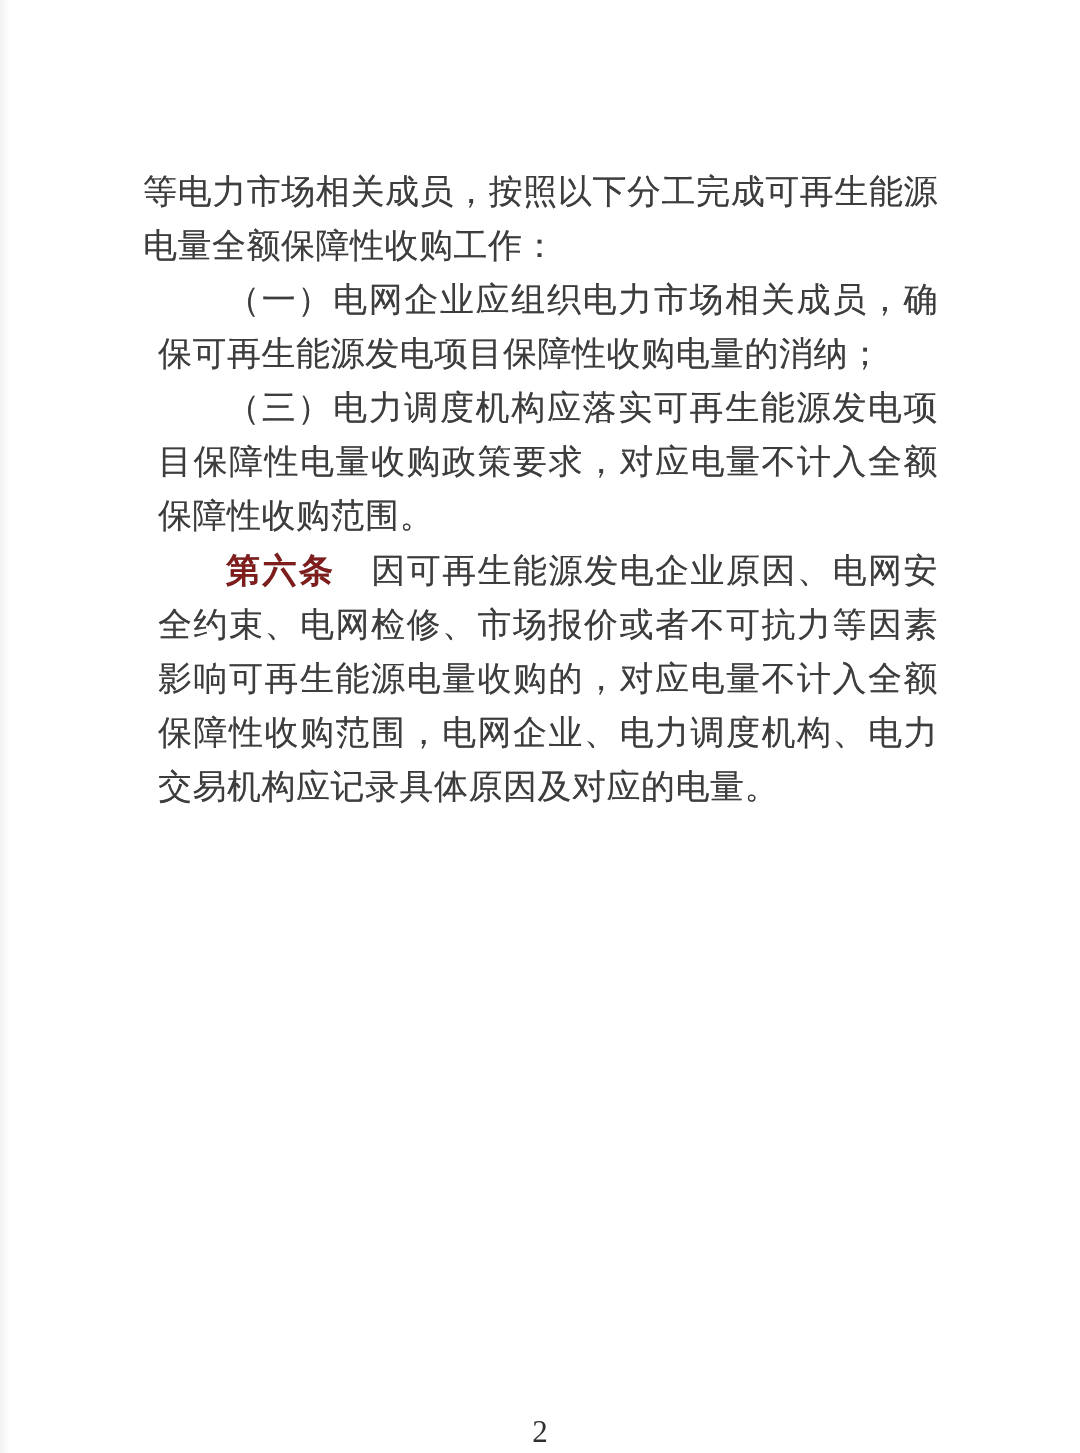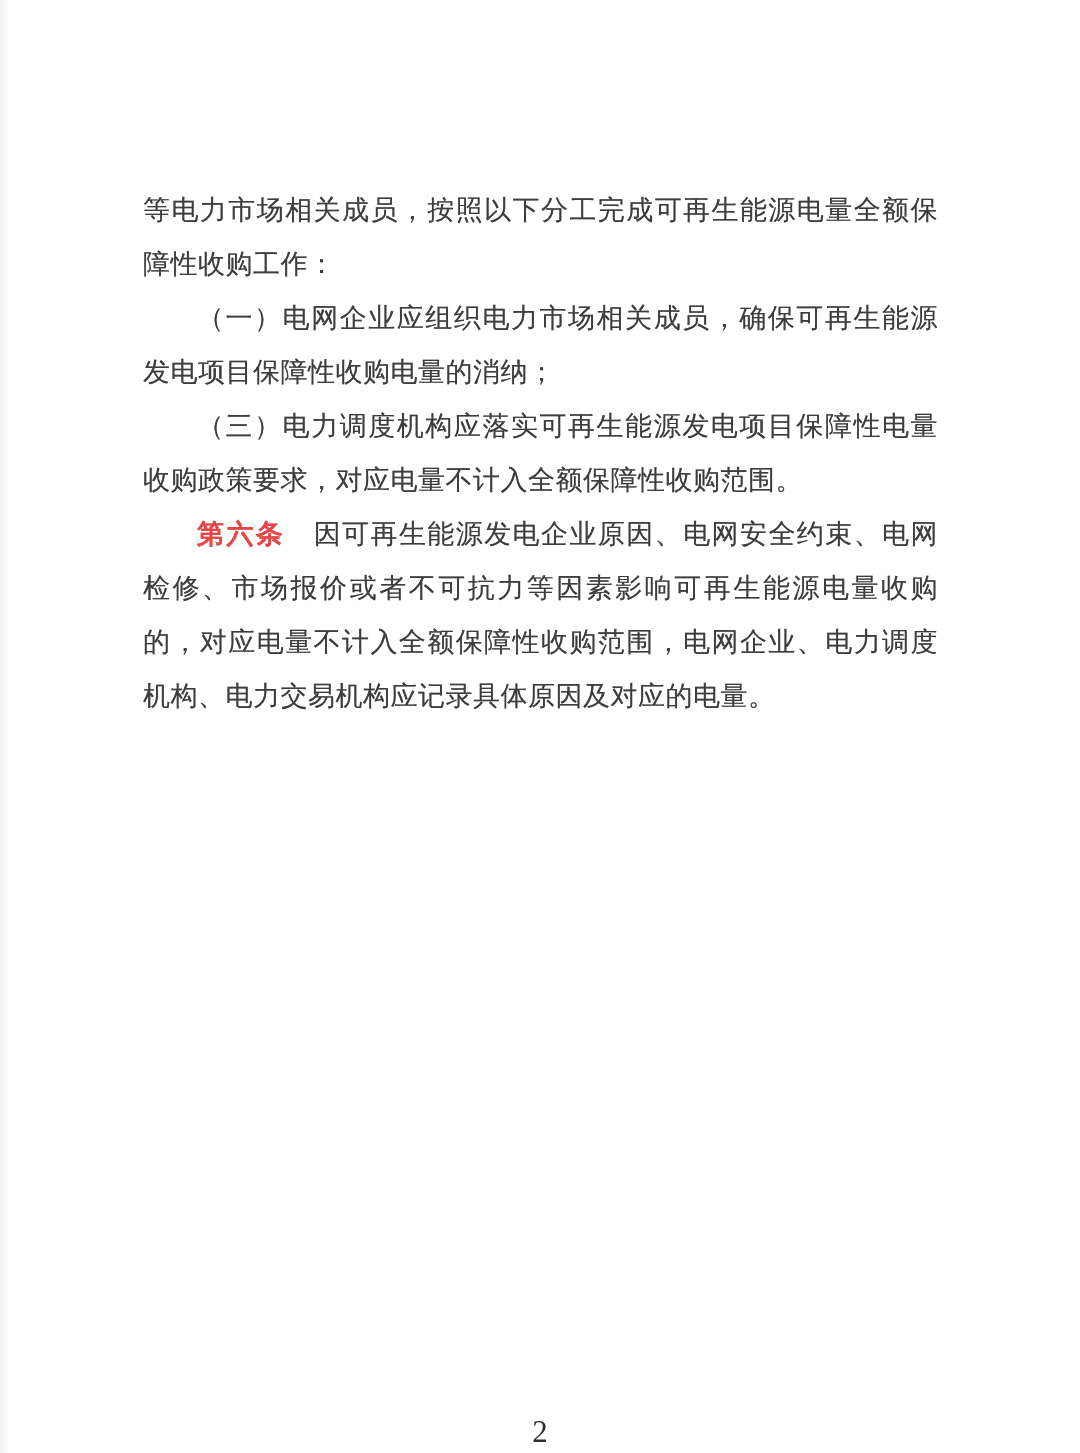--- a/index.html
+++ b/index.html
@@ -21,42 +21,43 @@
   .edge-shade {
     position: absolute;
     left: 0; top: 0; bottom: 0;
     width: 10px;
     background: linear-gradient(to right, rgba(0,0,0,0.05), rgba(0,0,0,0));
     pointer-events: none;
   }
   .text-block {
     position: absolute;
     left: 143px;
-    top: 183px;
+    top: 165px;
     width: 795px;
-    font-size: 27px;
+    font-size: 34px;
     line-height: 54px;
     letter-spacing: 0.5px;
     text-align: justify;
     text-justify: inter-ideograph;
   }
   .para {
     margin: 0;
     
     text-shadow: 0 0 0.6px rgba(70,70,70,0.55);
   }
   .para.indent {
     text-indent: 2em;
+    margin-left: 15px;
   }
   .lead {
     font-weight: 700;
     font-family: "Liberation Sans", "DejaVu Sans", sans-serif;
     letter-spacing: 1.5px;
     margin-right: 1.05em;
-    color: #ef4444;
+    color: #7f1d1d;
   }
   .footer {
     position: absolute;
     left: 0;
     right: 0;
     bottom: 4px;
     text-align: center;
     font-size: 31px;
     line-height: 34px;
     color: #2f2f2f;

